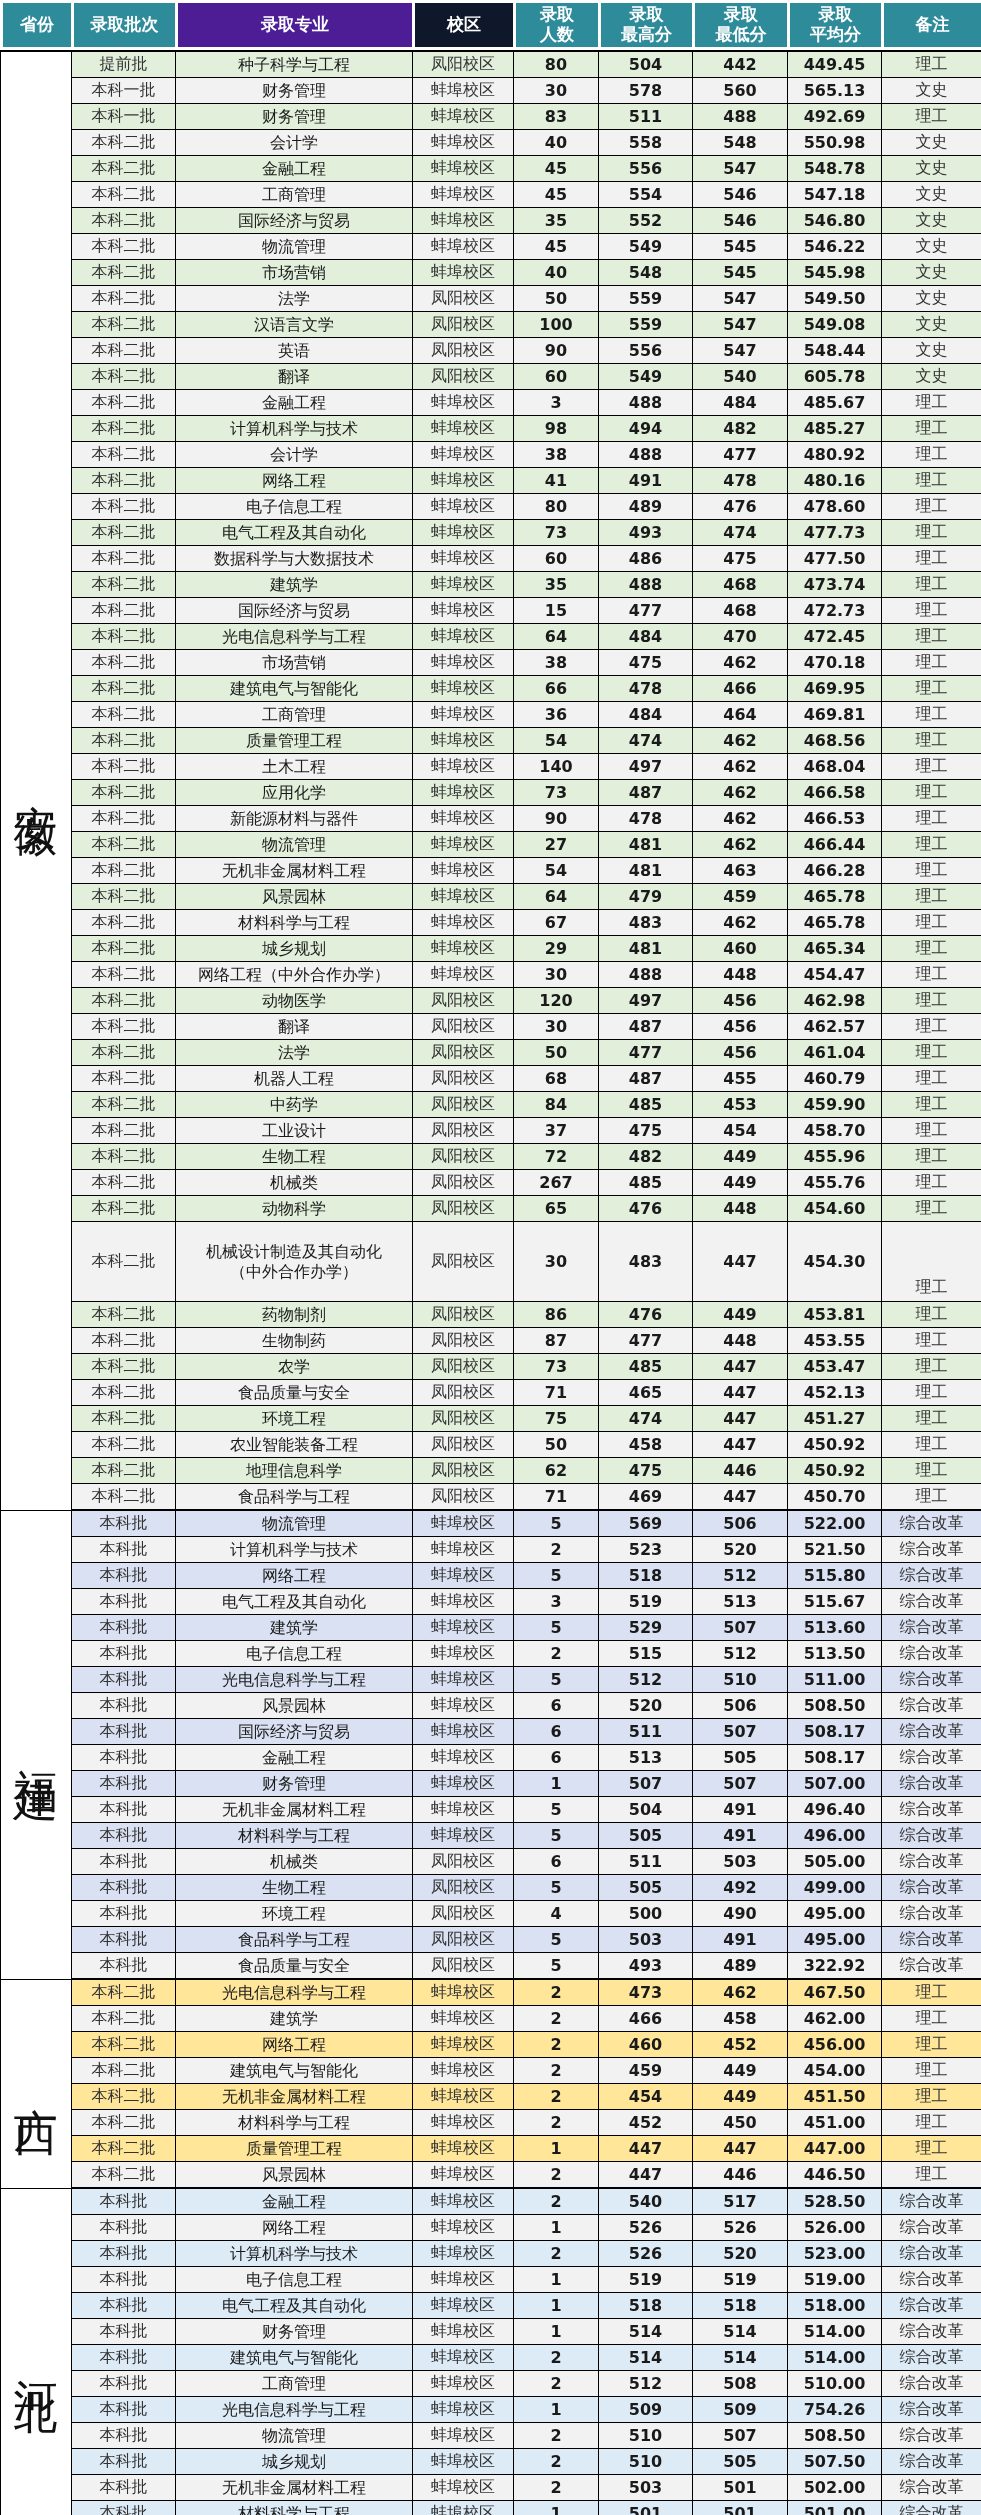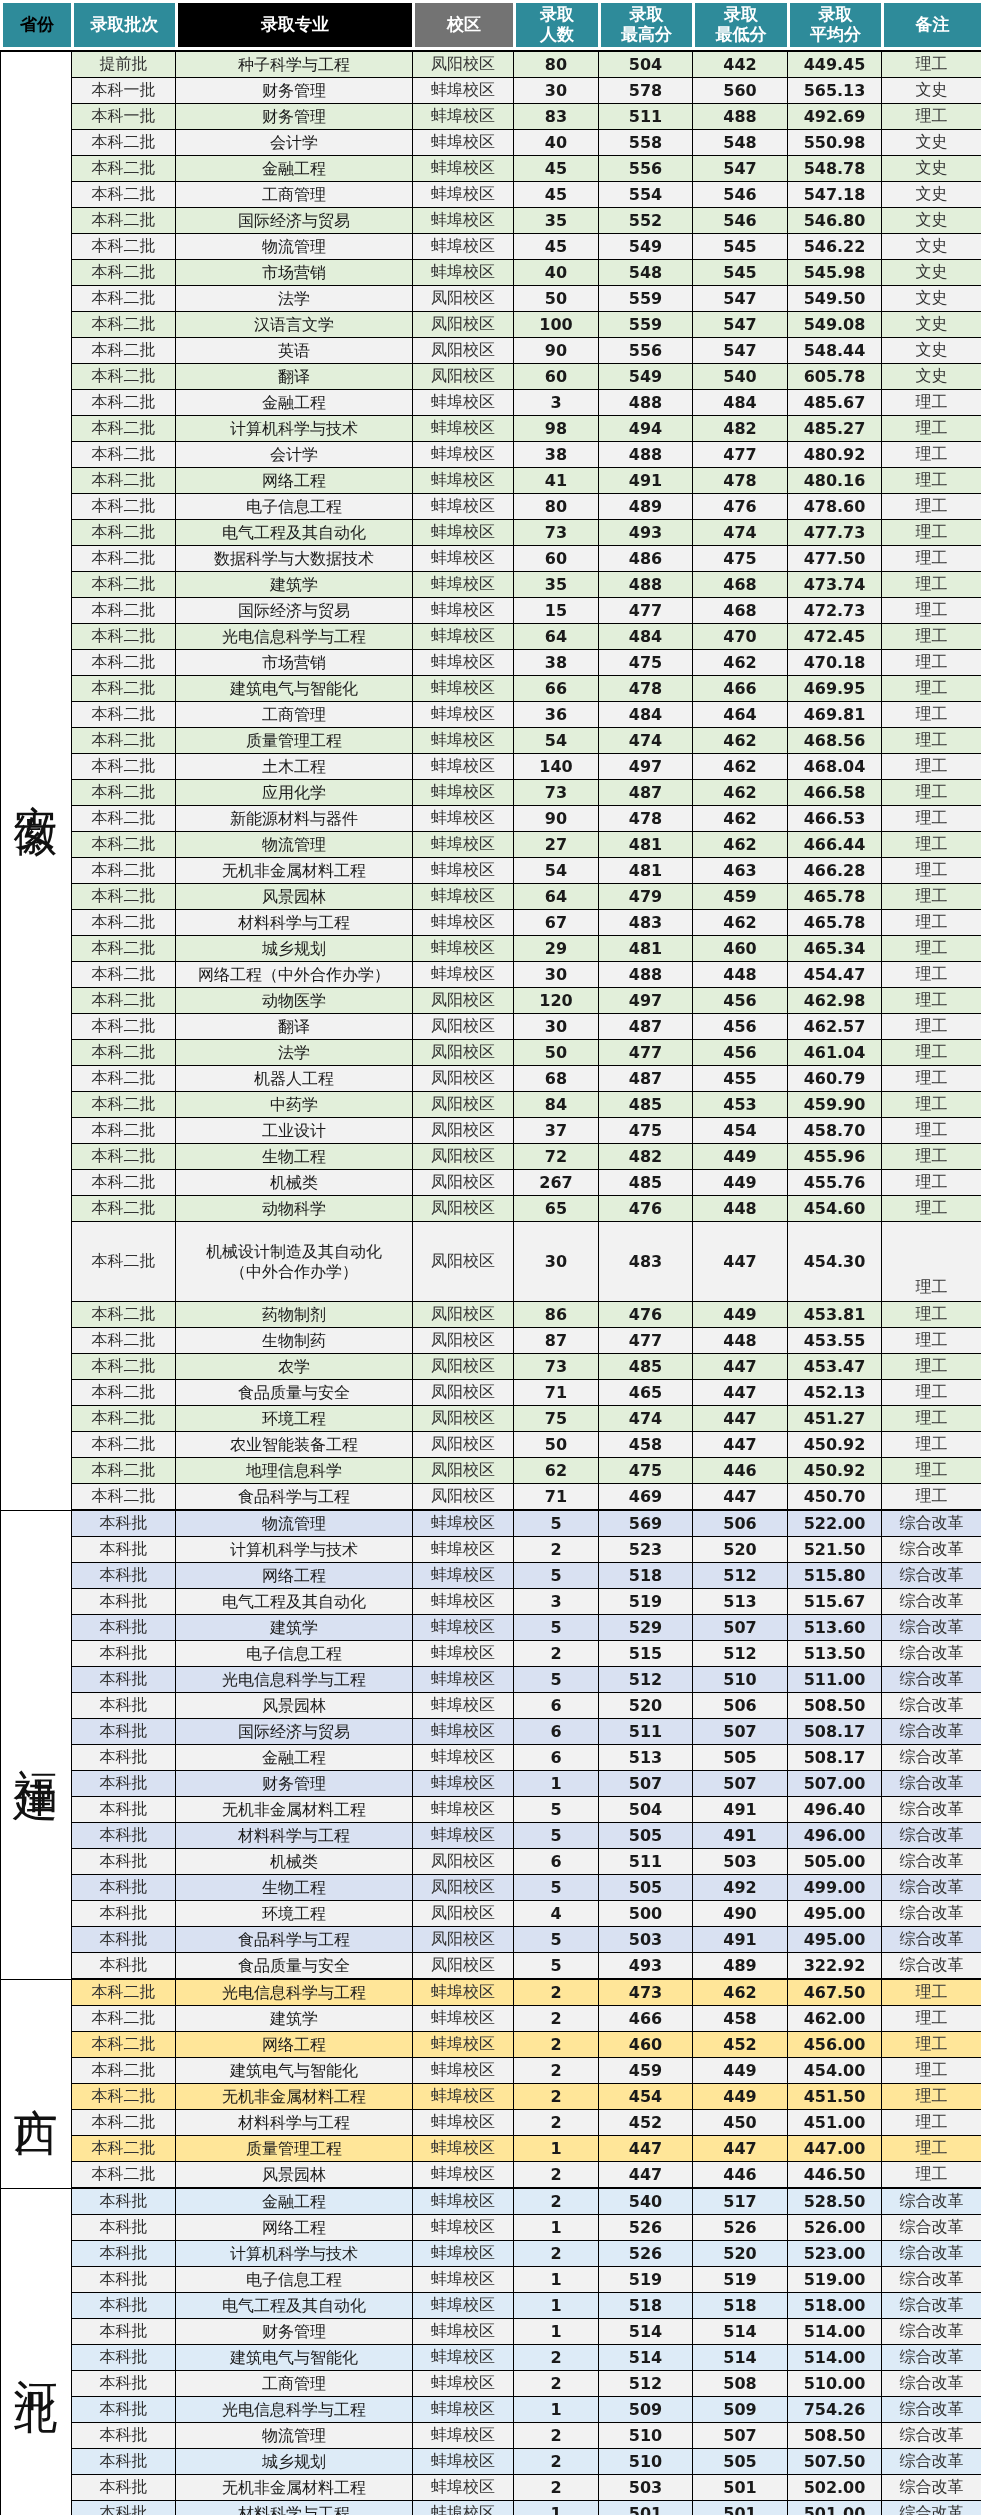--- a/index.html
+++ b/index.html
@@ -78,24 +78,24 @@
         <col style="width:237px">
       <col style="width:101px">
         <col style="width:85px">
         <col style="width:94px">
       <col style="width:95px">
         <col style="width:94px">
         <col style="width:100px">
     </colgroup>
     <tbody>
         <tr id="header-row">
-          <th style="background: rgb(46, 139, 154); color: #000000;">省份</th>
+          <th style="background: rgb(46, 139, 154); color: #ffffff;">省份</th>
           <th style="background: rgb(46, 139, 154); color: rgb(255, 255, 255);">录取批次</th>
-          <th style="background: #000000; color: rgb(255, 255, 255);">录取专业</th>
-          <th style="background: #737373; color: rgb(255, 255, 255);">校区</th>
+          <th style="background: #4c1d95; color: rgb(255, 255, 255);">录取专业</th>
+          <th style="background: #0f172a; color: rgb(255, 255, 255);">校区</th>
           <th style="background: rgb(46, 139, 154); color: rgb(255, 255, 255);">录取
 人数</th>
           <th style="background: rgb(46, 139, 154); color: rgb(255, 255, 255);">录取
 最高分</th>
           <th style="background: rgb(46, 139, 154); color: rgb(255, 255, 255);">录取
 最低分</th>
           <th style="background: rgb(46, 139, 154); color: rgb(255, 255, 255);">录取
 平均分</th>
           <th style="background: rgb(46, 139, 154); color: rgb(255, 255, 255);">备注</th>
         </tr>

